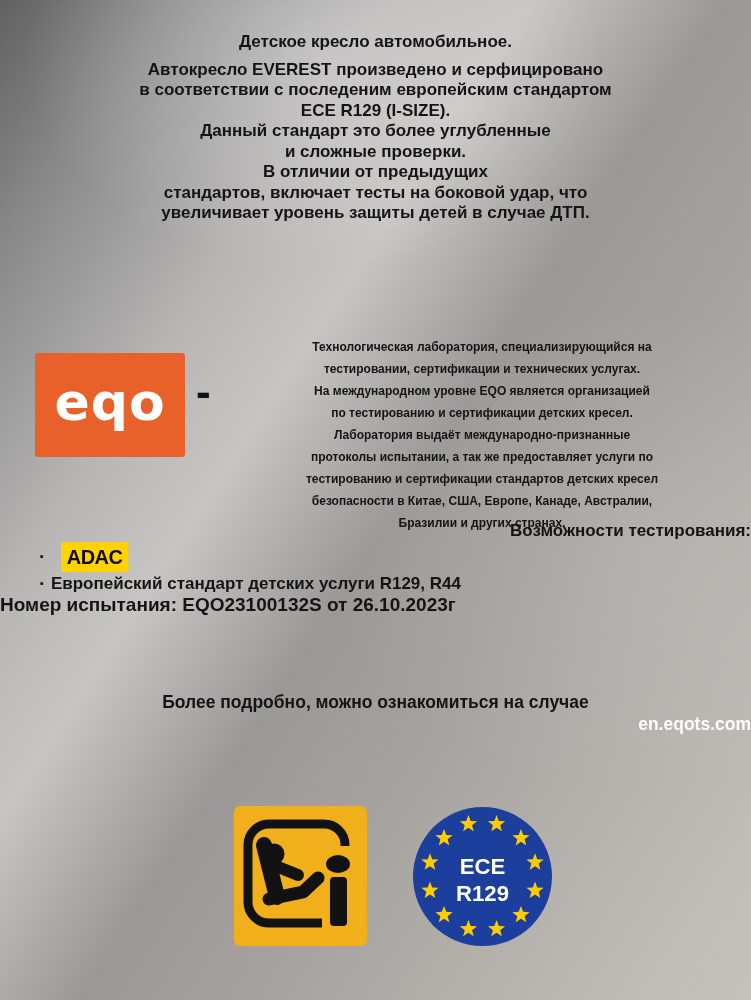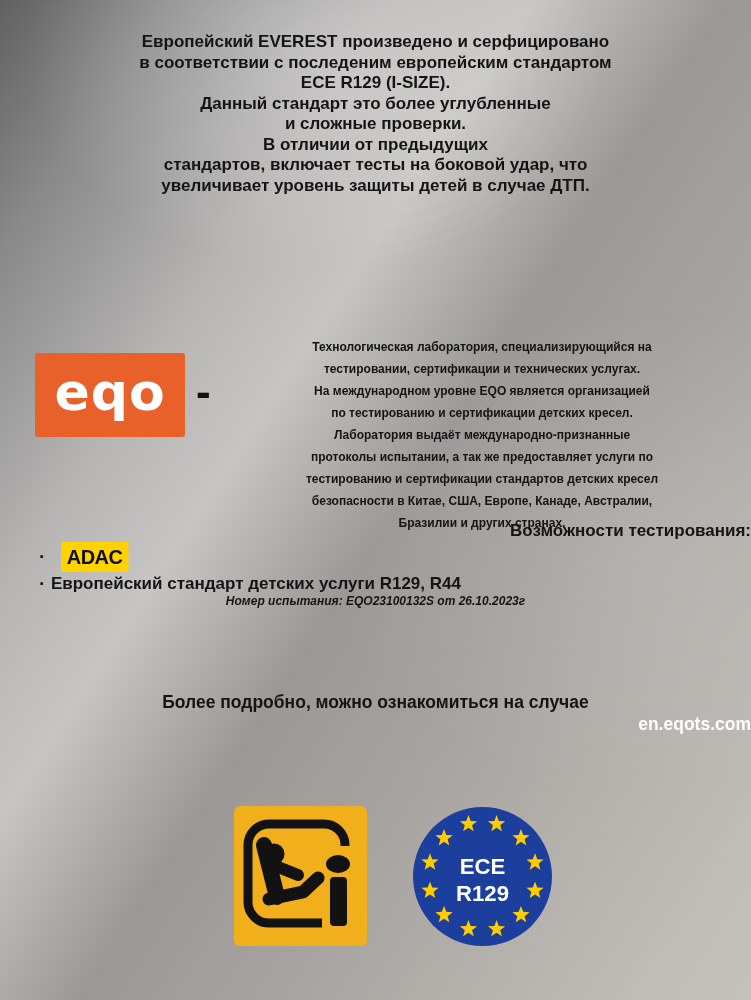--- a/index.html
+++ b/index.html
@@ -20,21 +20,21 @@
 
   .top-text {
     position:absolute; top:32px; left:0; right:0;
     text-align:center; font-size:17px; line-height:20.5px;
   }
   .top-text .title { margin-bottom:7px; }
   .crash { margin-top:18px; }
 
   .eqo-row { position:absolute; top:336px; left:0; right:0; height:190px; }
   .eqo-logo {
-    position:absolute; left:35px; top:17px; width:150px; height:84px;
+    position:absolute; left:35px; top:17px; width:150px; height:104px;
     background:#E8602A; border-radius:3px;
     display:flex; align-items:center; justify-content:center;
     color:#ffffff; font-size:52px; font-weight:700; letter-spacing:1px;
     font-family:"DejaVu Sans", sans-serif;
     padding-bottom:6px;
   }
   .dash-glyph{
     position:absolute; left:196px; top:370px; font-size:44px; color:#111;
     line-height:44px; font-weight:700;
   }
@@ -48,34 +48,35 @@
   .bullet-row { display:flex; align-items:center; line-height:22px; margin-top:1px; }
   .bullet { font-size:11px; margin-right:7px; position:relative; top:-1px; }
   .adac-badge {
     display:inline-block; margin-left:10px;
     background:#FFD200; color:#0d0d0d;
     font-size:21px; line-height:1; font-weight:700;
     padding:4px 6px 5px 6px;
     transform:scaleX(.95); transform-origin:left center;
     letter-spacing:-0.5px;
   }
-  .test-number { position:absolute; top:594px; left:0; right:0; text-align:center; font-size:12px;font-style:italic; }
+  .test-number { position:absolute; top:594px; left:0; right:0; text-align:left; font-size:19px; }
 
   .website { position:absolute; top:691px; left:0; right:0; text-align:center; font-size:17.5px; line-height:22px; }
   .website .url { color:#ffffff;text-align:right; }
 
   .badge-isize { position:absolute; left:234px; top:806px; width:133px; height:140px; }
   .badge-ece  { position:absolute; left:412px; top:806px; width:141px; height:141px; }
   svg { display:block; }
 </style>
 </head>
 <body>
 
 <div class="top-text">
-  <div class="line">Европейский EVEREST произведено и серфицировано
+  <div class="title">Детское кресло автомобильное.</div>
+  <div class="line">Автокресло EVEREST произведено и серфицировано
 в соответствии с последеним европейским стандартом
 ECE R129 (I-SIZE).
 Данный стандарт это более углубленные
 и сложные проверки.
 В отличии от предыдущих
 стандартов, включает тесты на боковой удар, что
 увеличивает уровень защиты детей в случае ДТП.</div>
 </div>
 
 <div class="eqo-row">

